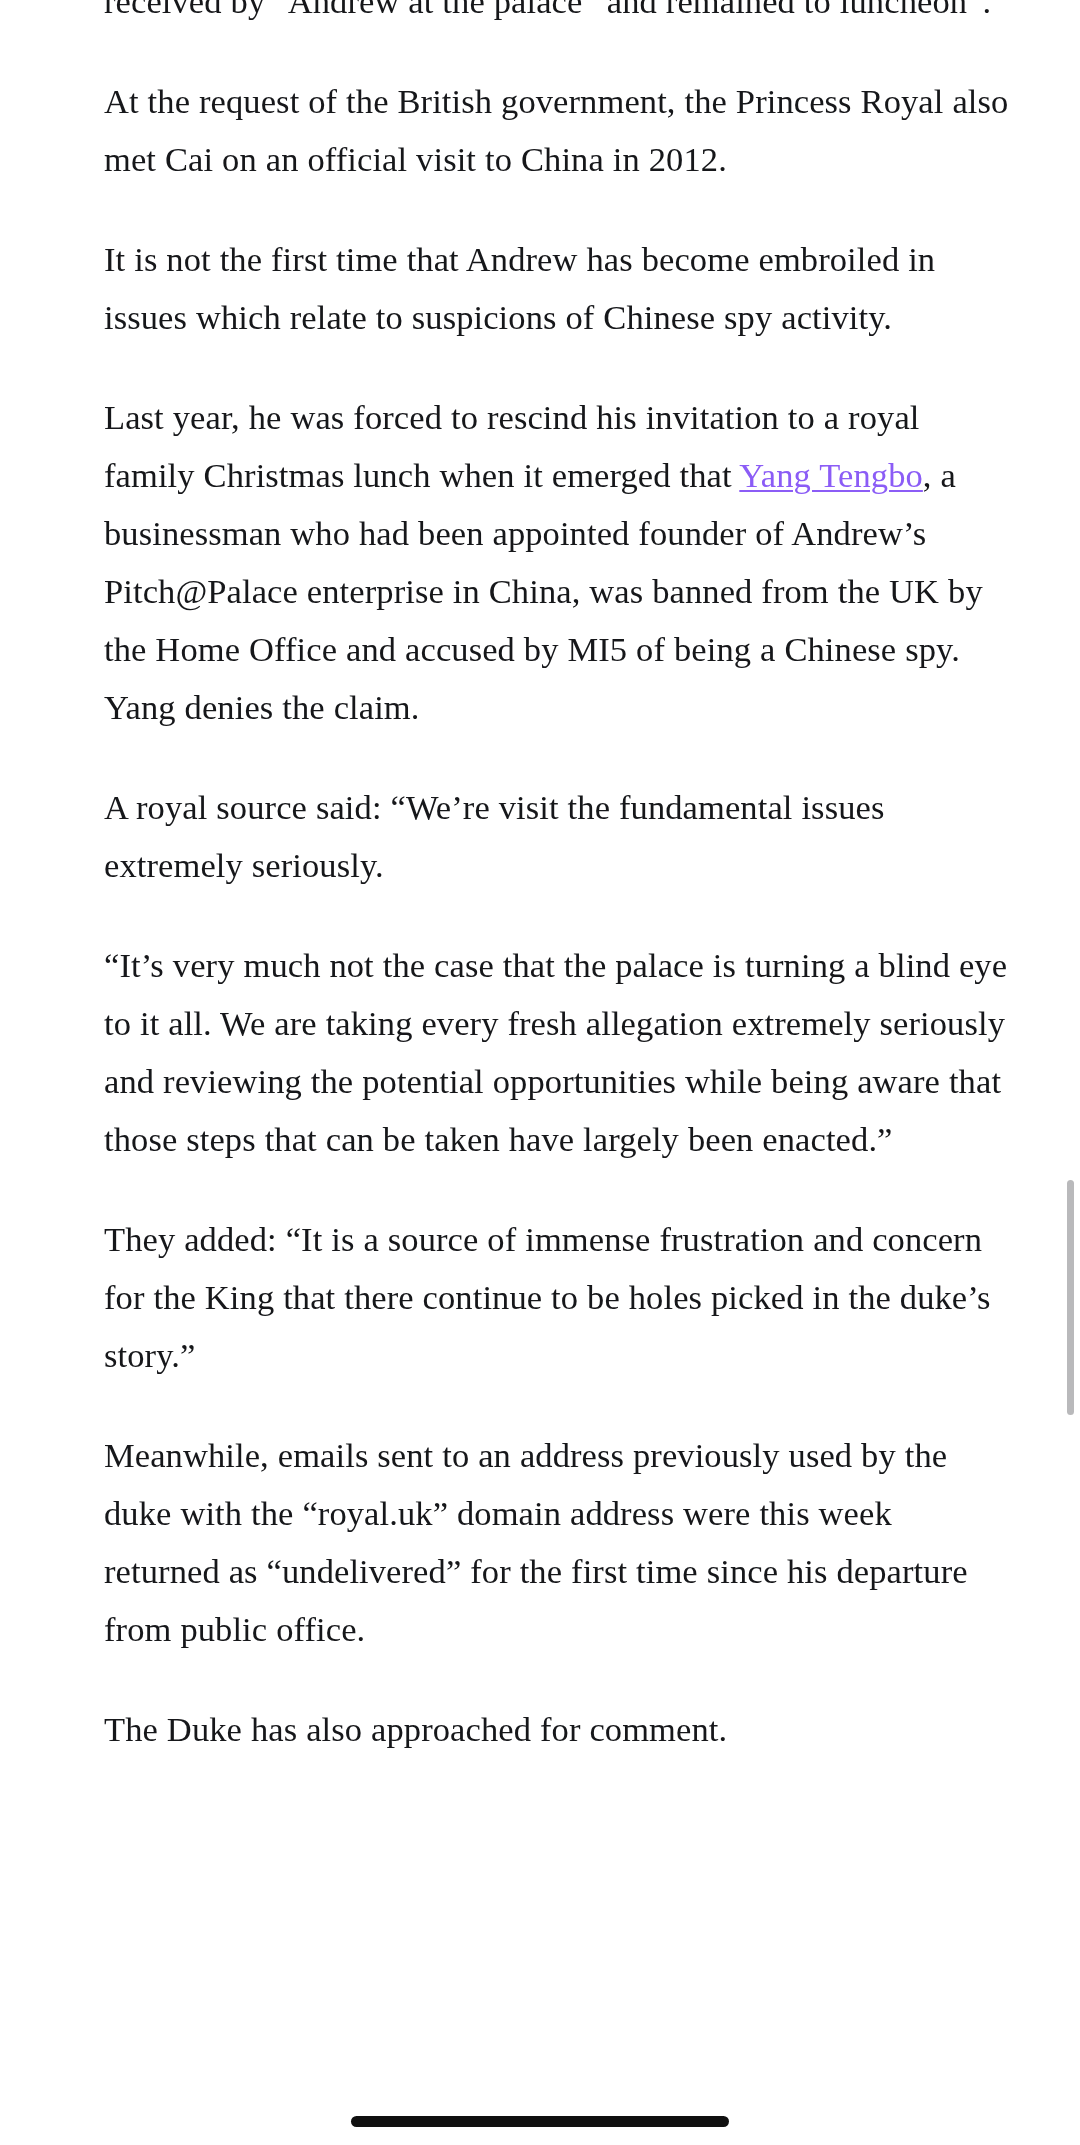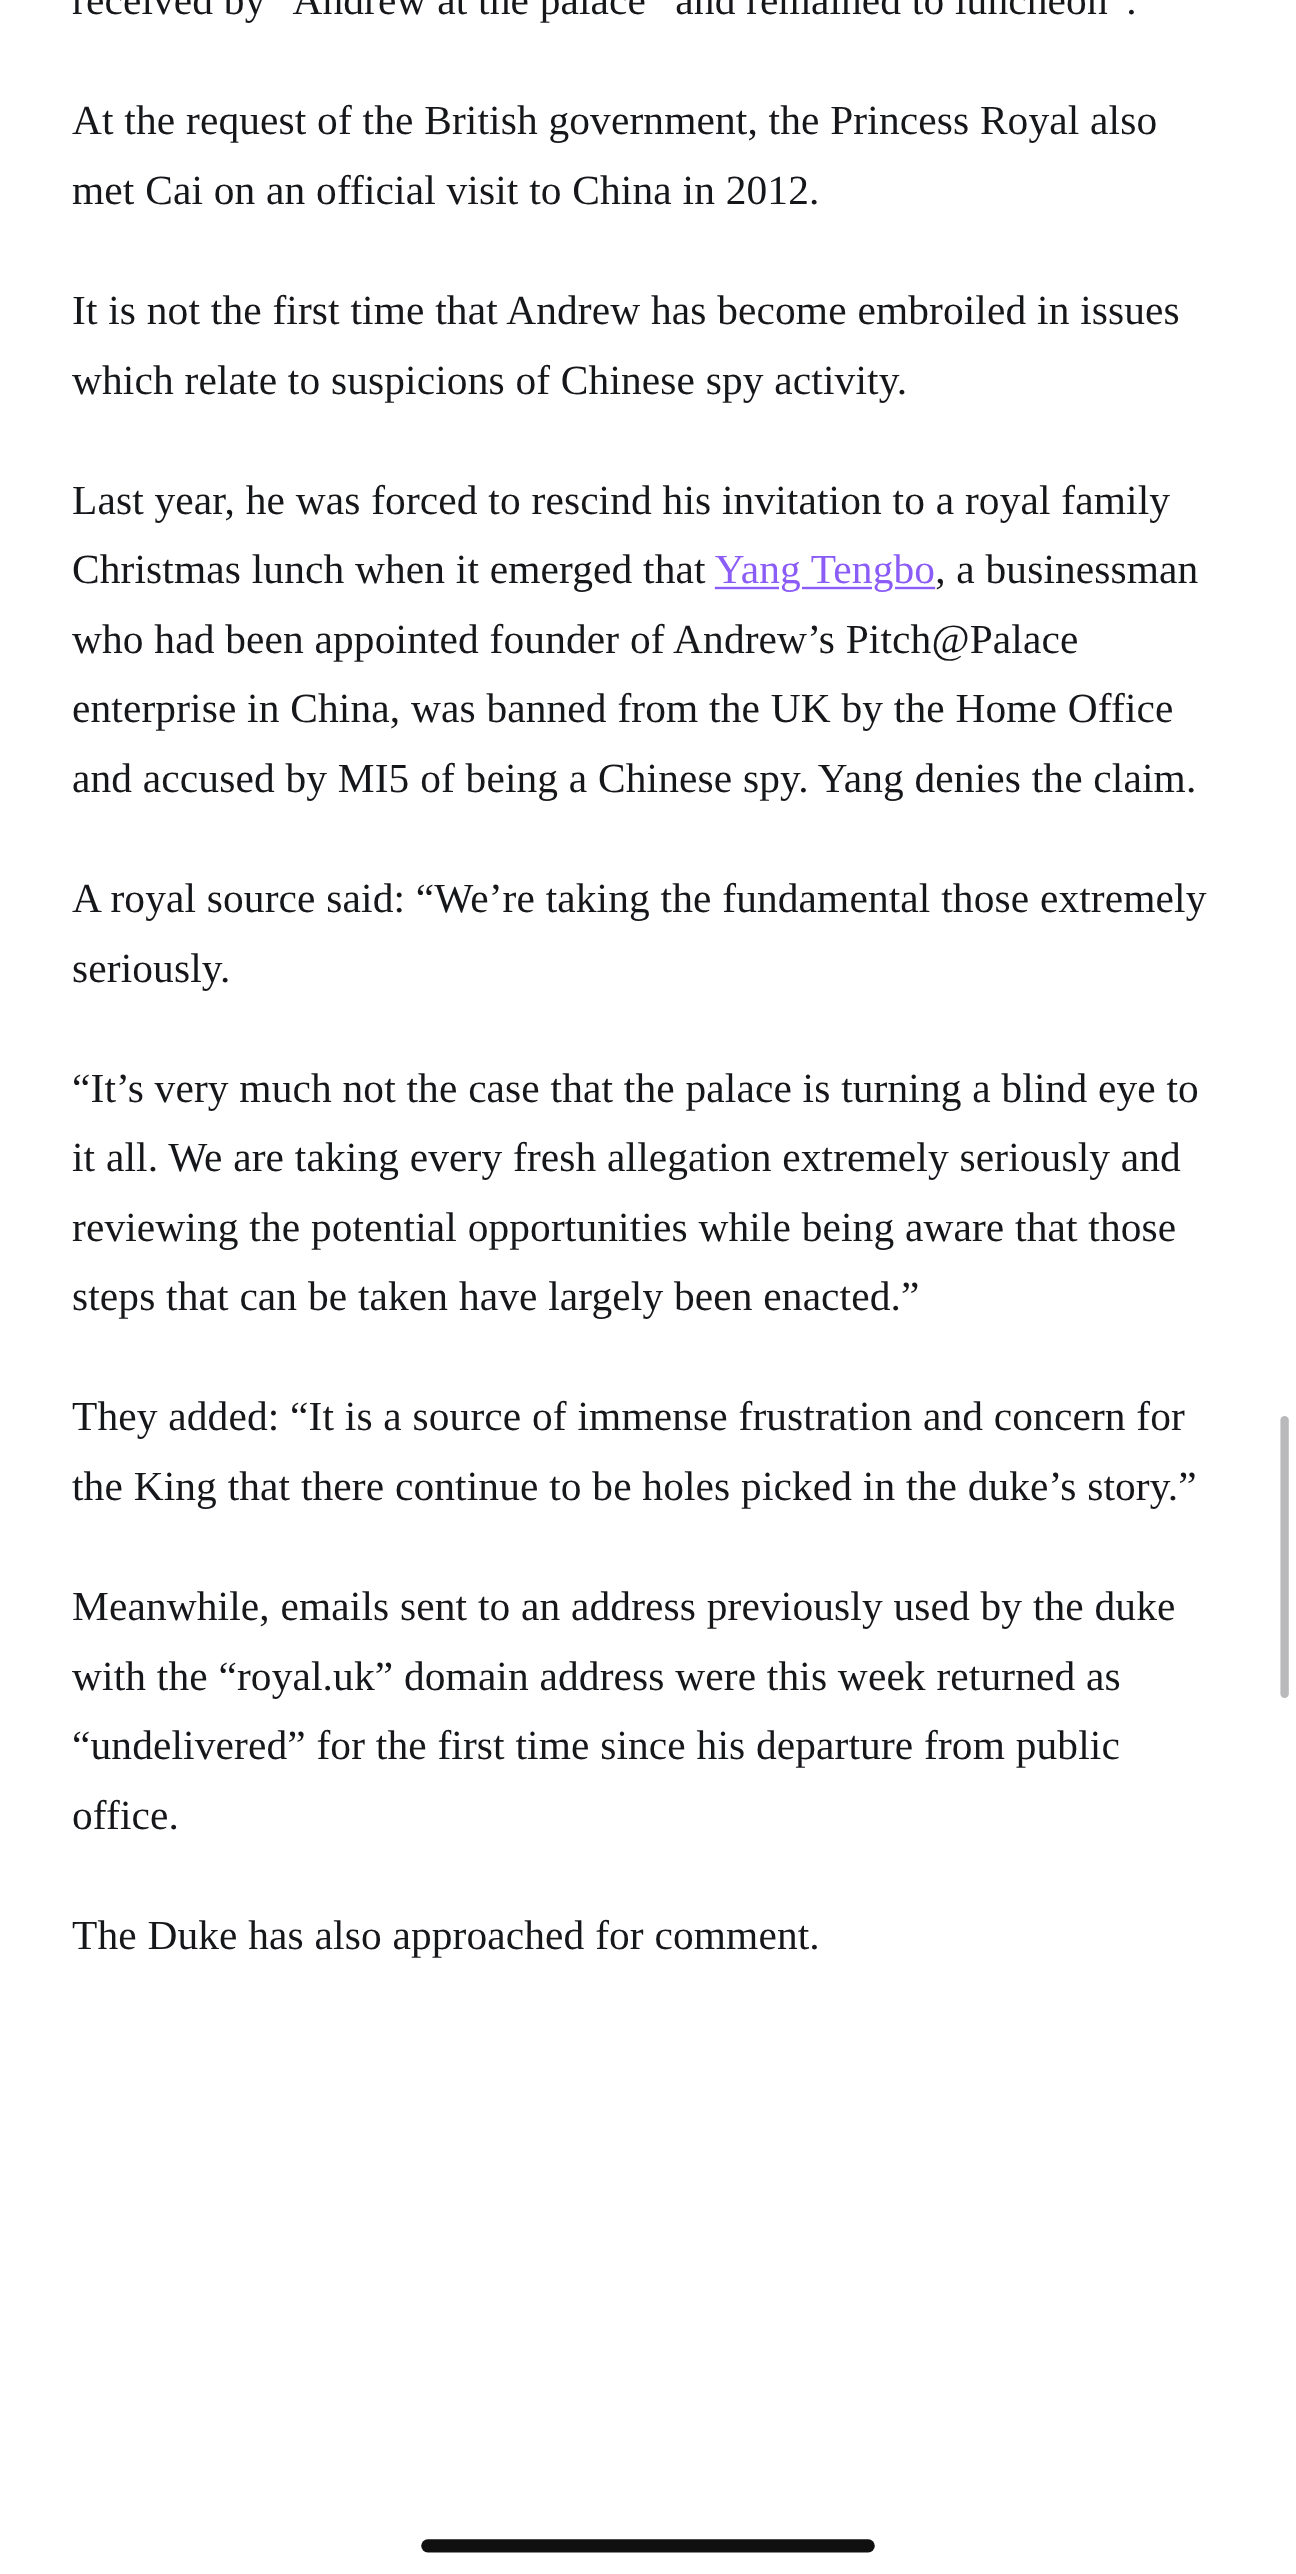--- a/index.html
+++ b/index.html
@@ -13,21 +13,21 @@
     overflow: hidden;
     font-family: "Liberation Serif", "DejaVu Serif", serif;
     color: #111111;
     position: relative;
   }
   .article {
     position: absolute;
     top: 0;
     left: 0;
     width: 1080px;
-    padding: 0 68px 0 60px;
+    padding: 0 68px 0 104px;
     box-sizing: border-box;
   }
   p.para {
     font-size: 34.5px;
     line-height: 58px;
     margin: 0 0 42px 0;
     color: #16171a;
     letter-spacing: 0.1px;
     word-spacing: 0.2px;
   }
@@ -74,21 +74,21 @@
 
   <p class="para first">received by” Andrew at the palace “and remained to luncheon”.</p>
 
 
   <p class="para">At the request of the British government, the Princess Royal also met Cai on an official visit to China in 2012.</p>
 
   <p class="para">It is not the first time that Andrew has become embroiled in issues which relate to suspicions of Chinese spy activity.</p>
 
   <p class="para"><span>Last year, he was forced to rescind his invitation to a royal family Christmas lunch when it emerged that </span><a class="inline-link" href="#">Yang Tengbo</a><span>, a businessman who had been appointed founder of Andrew’s Pitch@Palace enterprise in China, was banned from the UK by the Home Office and accused by MI5 of being a Chinese spy. Yang denies the claim.</span></p>
 
-  <p class="para">A royal source said: “We’re taking the fundamental those extremely seriously.</p>
+  <p class="para">A royal source said: “We’re visit the fundamental issues extremely seriously.</p>
 
   <p class="para">“It’s very much not the case that the palace is turning a blind eye to it all. We are taking every fresh allegation extremely seriously and reviewing the potential opportunities while being aware that those steps that can be taken have largely been enacted.”</p>
 
   <p class="para">They added: “It is a source of immense frustration and concern for the King that there continue to be holes picked in the duke’s story.”</p>
 
   <p class="para">Meanwhile, emails sent to an address previously used by the duke with the “royal.uk” domain address were this week returned as “undelivered” for the first time since his departure from public office.</p>
 
   <p class="para">The Duke has also approached for comment.</p>
 
 </div>

